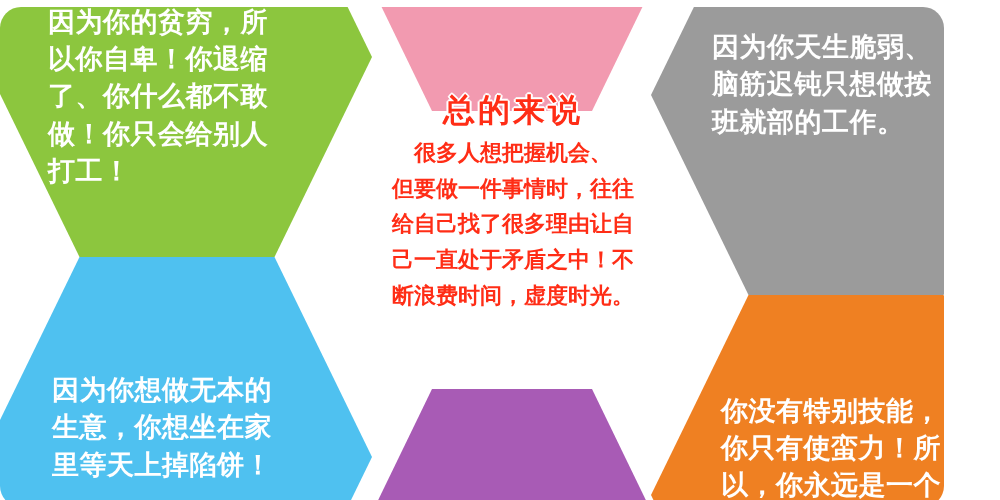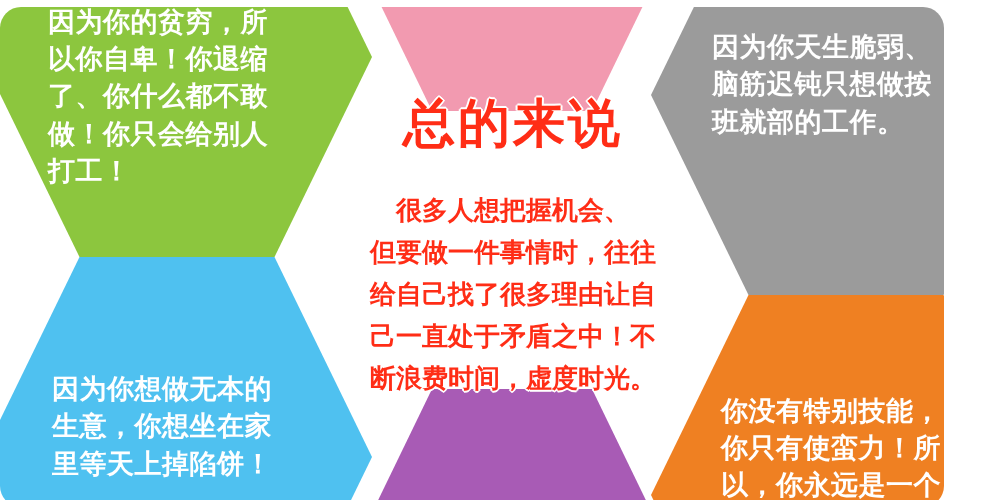--- a/index.html
+++ b/index.html
@@ -33,50 +33,50 @@
   
   #hex-green{left:-18px;top:-150px;width:390px;height:400px;background:#8cc63e;}
   #hex-green .txt{font-size:27px;width:270px;margin-left:12px;margin-top:78px;}
 
   #hex-pink{left:352px;top:-226px;width:320px;height:330px;background:#f29ab0;}
 
   #hex-gray{left:651px;top:-112px;width:390px;height:400px;background:#9b9b9b;}
   #hex-gray .txt{font-size:27px;width:268px;margin-top:-22px;margin-left:0;}
 
   #hex-blue{left:-18px;top:250px;width:390px;height:400px;background:#4fc1f0;}
-  #hex-blue .txt{font-size:27px;width:268px;margin-top:-60px;margin-left:18px;font-family:Liberation Serif, serif;}
+  #hex-blue .txt{font-size:27px;width:268px;margin-top:-60px;margin-left:18px;}
 
   #hex-purple{left:352px;top:382px;width:320px;height:330px;background:#a85bb5;}
 
   #hex-orange{left:651px;top:288px;width:390px;height:400px;background:#ef8022;}
   #hex-orange .txt{font-size:27px;width:268px;margin-top:-58px;margin-left:18px;}
 
   
   #center-block{
     position:absolute;
     left:352px;top:60px;width:322px;height:360px;
     text-align:center;
     z-index:5;
   }
   #center-title{
     color:#ff2d16;
-    font-size:52px;
+    font-size:32px;
     font-weight:700;
     letter-spacing:3px;
     margin-top:22px;
     text-shadow:
        1px 1px 0 #ffffff, -1px 1px 0 #ffffff, 1px -1px 0 #ffffff, -1px -1px 0 #ffffff,
        0 2px 0 #ffffff, 0 -2px 0 #ffffff, 2px 0 0 #ffffff, -2px 0 0 #ffffff;
   }
   #center-body{
     color:#ff2d16;
-    font-size:26px;
+    font-size:22px;
     font-weight:700;
     line-height:1.62;
-    margin-top:30px;
+    margin-top:2px;
     padding:0 8px;
     white-space:pre-line;
     text-shadow:
        1px 1px 0 #ffffff, -1px 1px 0 #ffffff, 1px -1px 0 #ffffff, -1px -1px 0 #ffffff,
        0 2px 0 #ffffff, 0 -2px 0 #ffffff, 2px 0 0 #ffffff, -2px 0 0 #ffffff;
   }
 </style>
 </head>
 <body>
 

